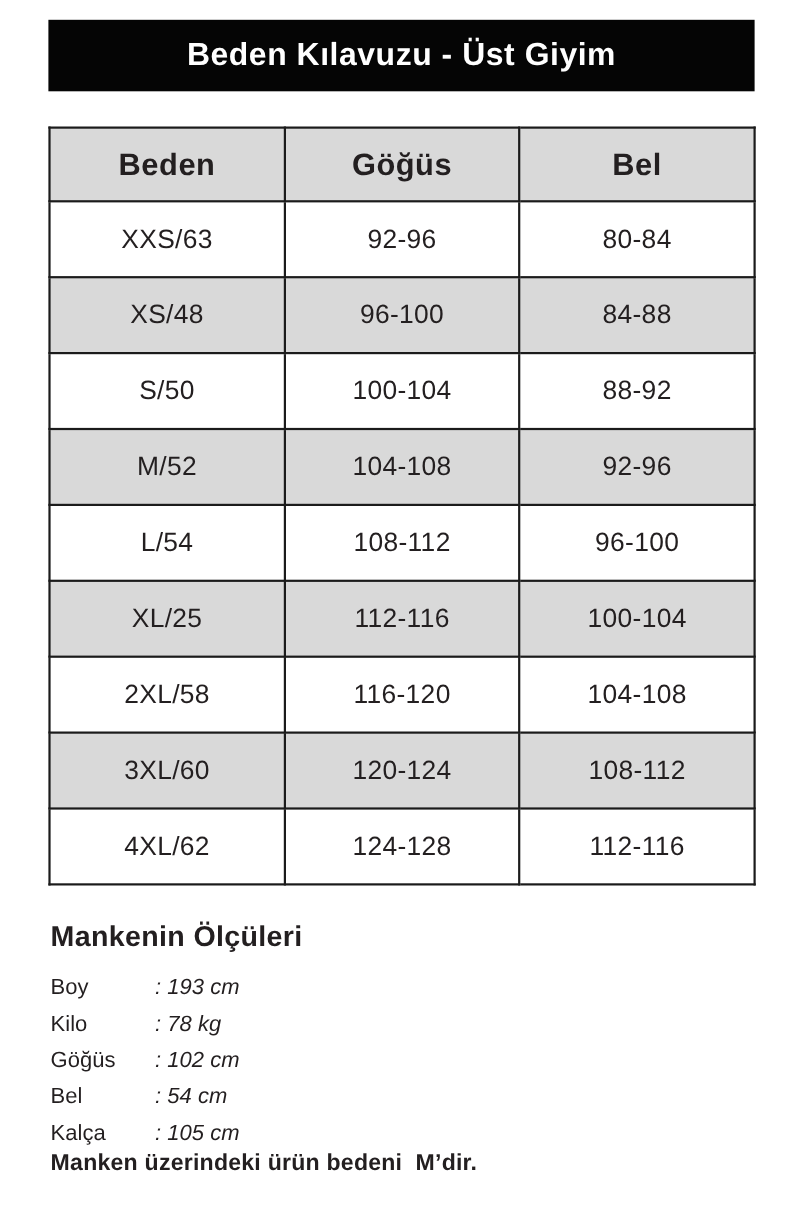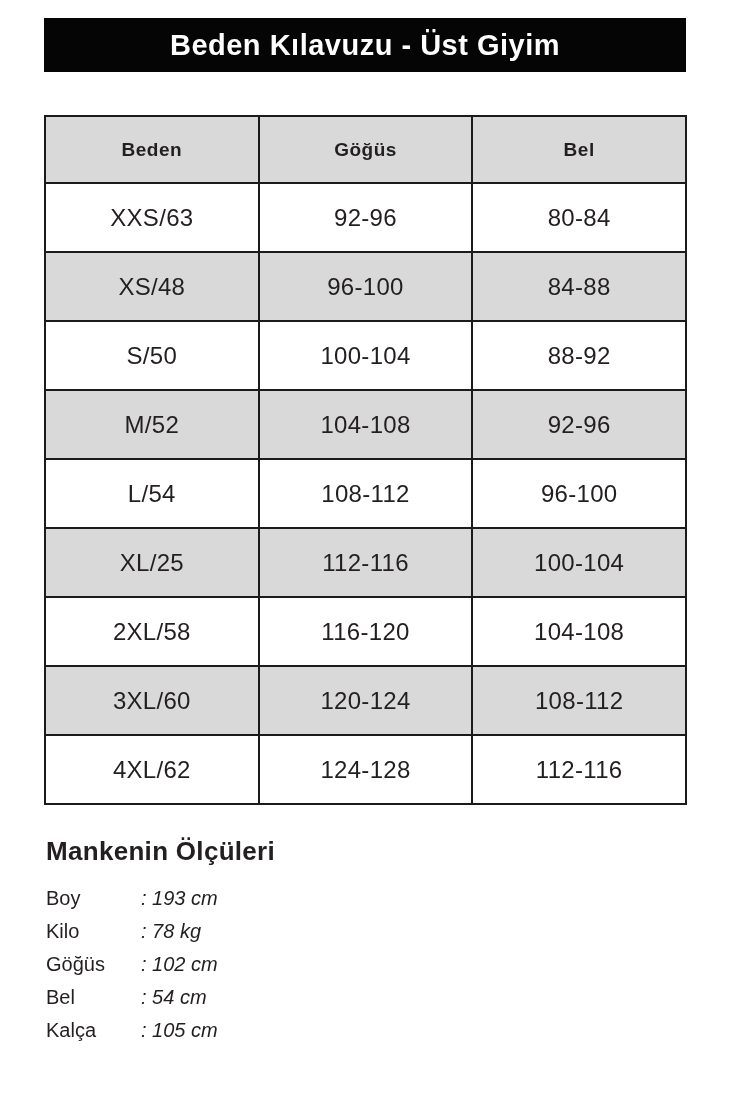--- a/index.html
+++ b/index.html
@@ -16,21 +16,21 @@
     position: relative;
     width: 730px;
     height: 1096px;
     overflow: hidden;
   }
   .title-bar {
     position: absolute;
     left: 44px;
     top: 18px;
     width: 642px;
-    height: 54px;
+    height: 65px;
     background: #050505;
     display: flex;
     align-items: center;
     justify-content: center;
   }
   .title-bar h1 {
     margin: 0;
     color: #ffffff;
     font-size: 29px;
     font-weight: 700;
@@ -49,21 +49,21 @@
   table.size-table th,
   table.size-table td {
     border: 2px solid #1b1b1b;
     text-align: center;
     vertical-align: middle;
     padding: 0;
   }
   table.size-table th {
     height: 65px;
     background: #d9d9d9;
-    font-size: 19px;
+    font-size: 28px;
     font-weight: 700;
     letter-spacing: 0.5px;
   }
   table.size-table td {
     height: 67px;
     background: #ffffff;
     font-weight: 400;
     letter-spacing: 0.3px;
   }
   table.size-table tbody tr:nth-child(even) td {
@@ -187,15 +187,16 @@
     </div>
     <div class="m-row">
       <span class="m-label">Bel</span>
       <span class="m-value">: 54 cm</span>
     </div>
     <div class="m-row">
       <span class="m-label">Kalça</span>
       <span class="m-value">: 105 cm</span>
     </div>
 
+    <p class="note">Manken üzerindeki ürün bedeni  M’dir.</p>
   </section>
 
 </div>
 
 </body></html>

